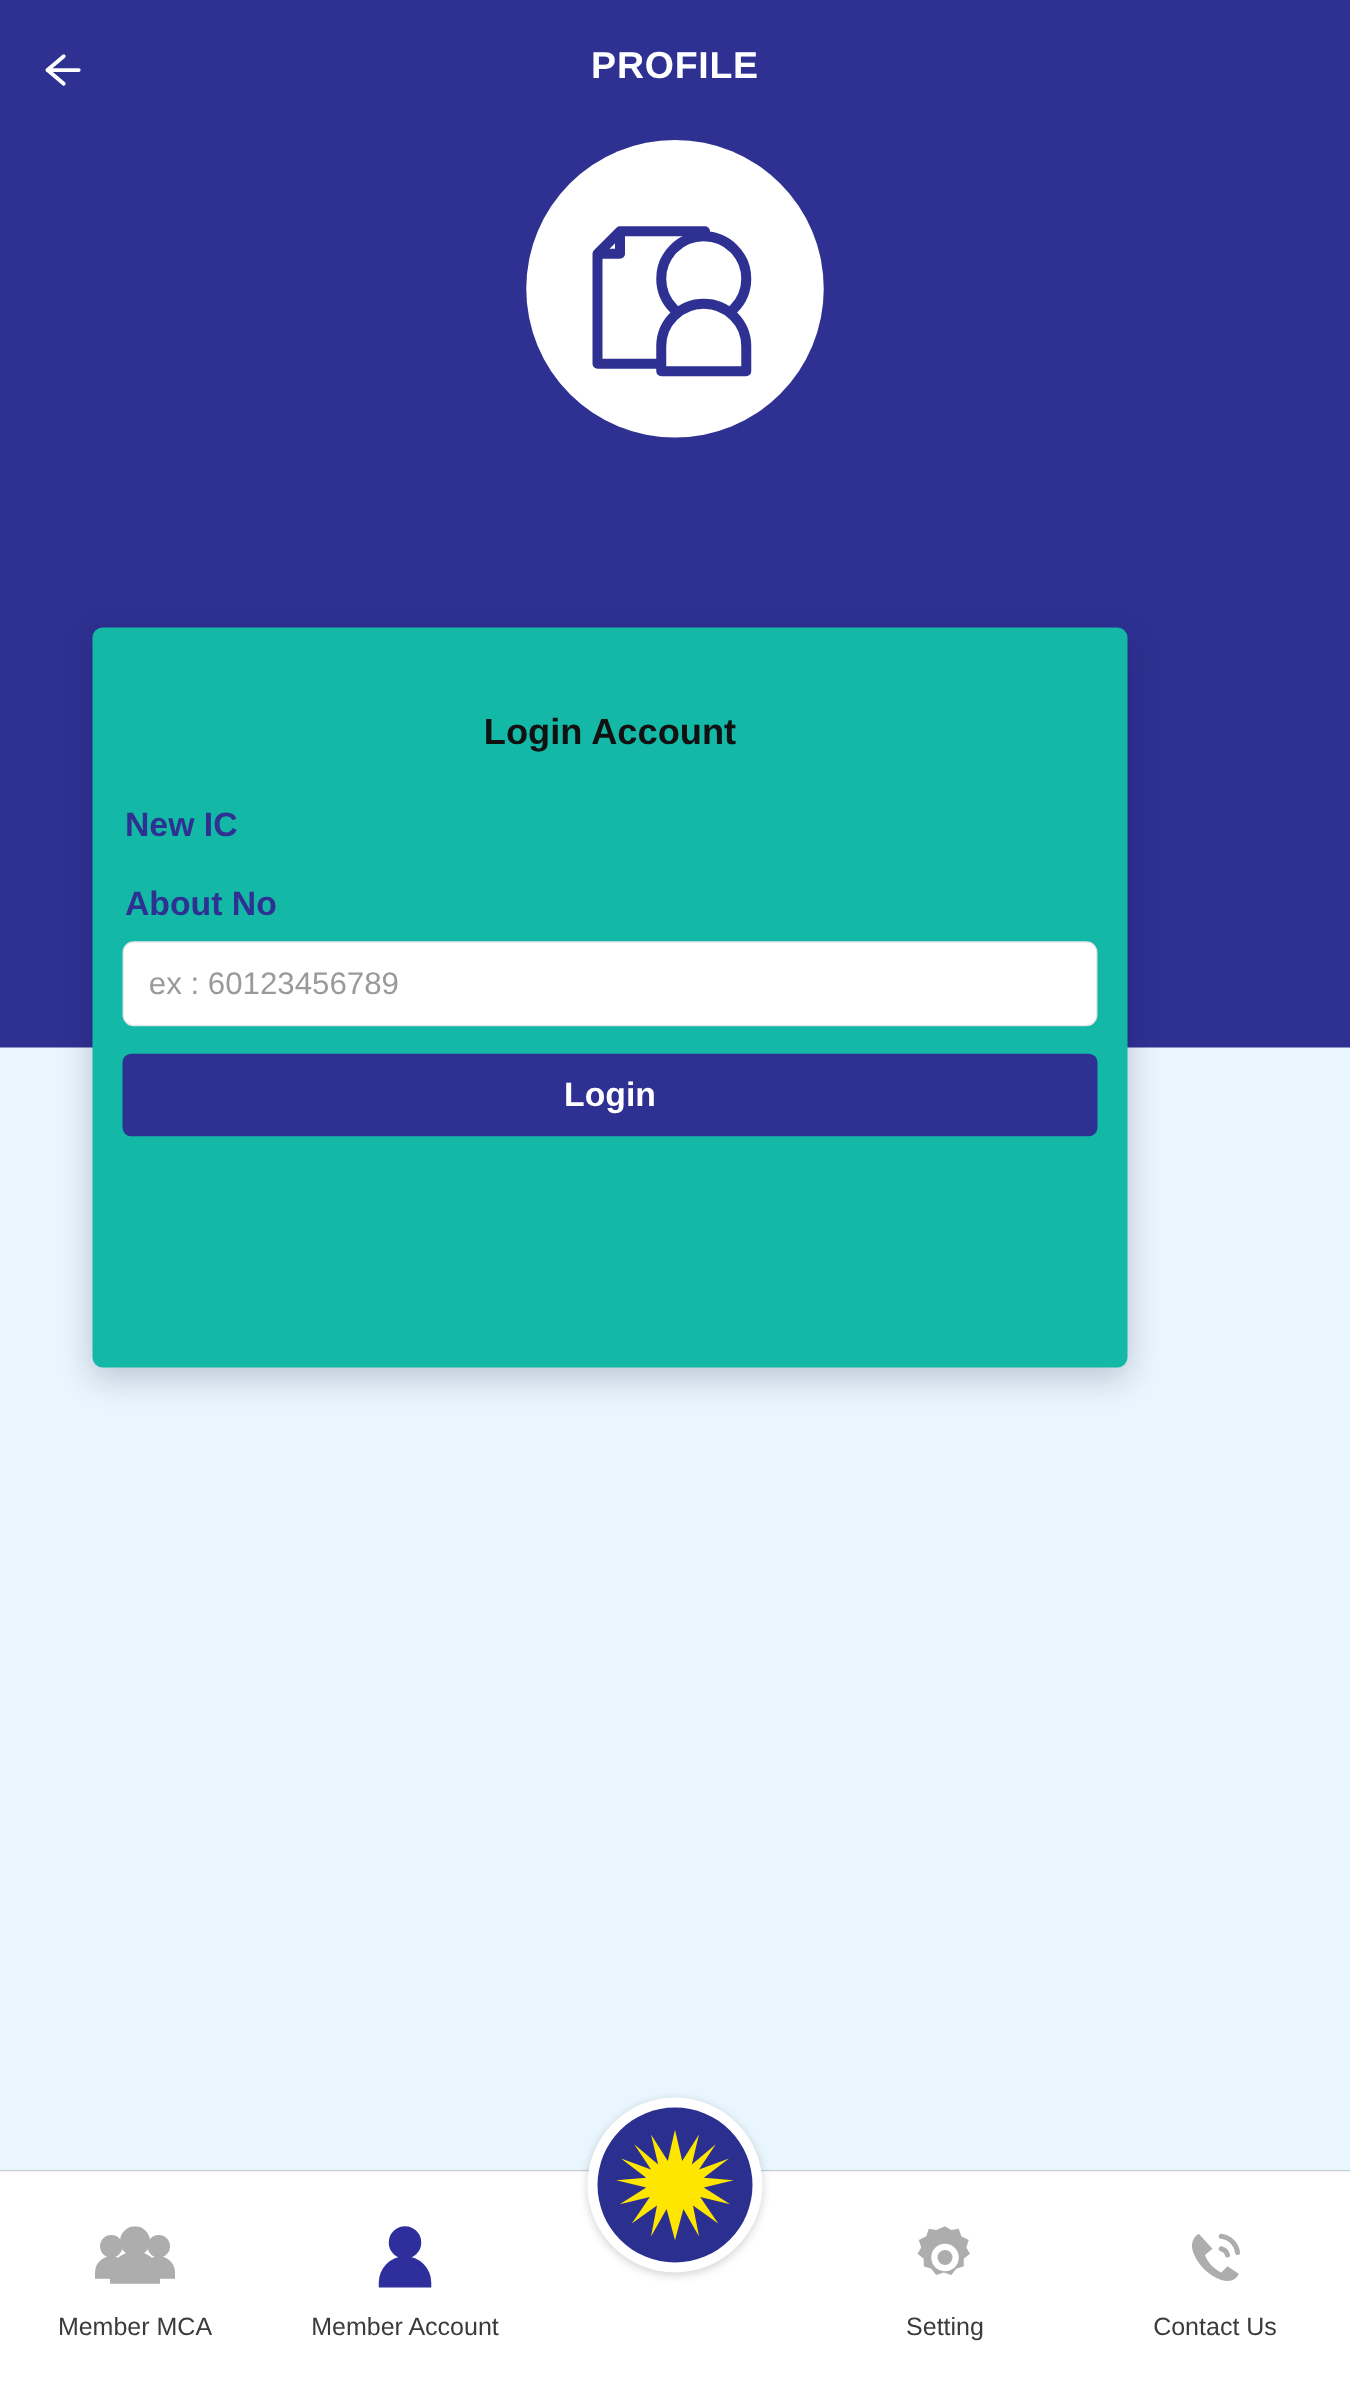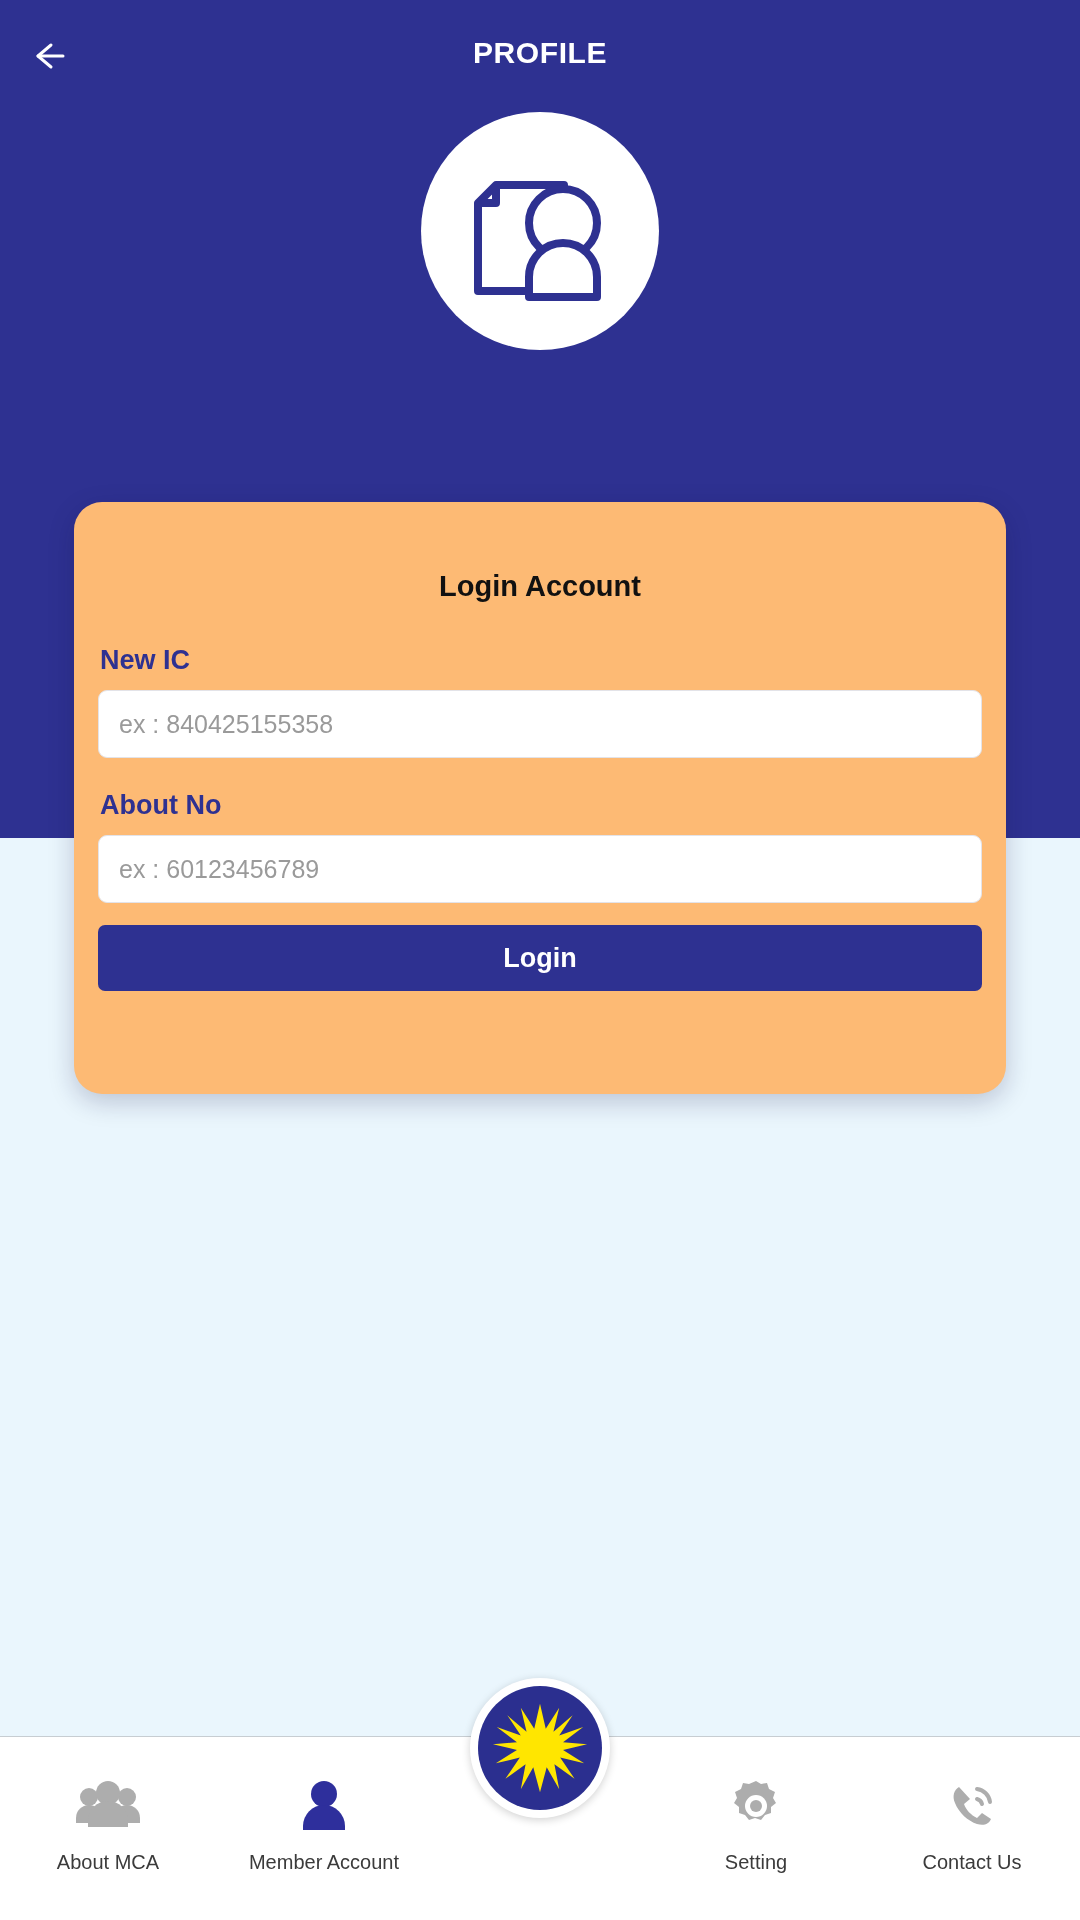--- a/index.html
+++ b/index.html
@@ -73,24 +73,24 @@
     align-items: center;
     justify-content: center;
   }
   .avatar-circle svg { display: block; }
 
   
   .card {
     position: absolute;
     left: 74px;
     top: 502px;
-    width: 932px;
+    width: 828px;
     height: 592px;
-    background: #fdba74;
-    border-radius: 28px;
+    background: #14b8a6;
+    border-radius: 8px;
     box-shadow: 0 8px 26px rgba(20, 20, 70, 0.22);
     padding: 0 24px;
   }
   .card-title {
     text-align: center;
     color: #111111;
     font-size: 29px;
     font-weight: bold;
     padding-top: 68px;
   }
@@ -229,21 +229,20 @@
         <path d="M69 146 V126 a34 34 0 0 1 68 0 V146 Z" fill="#ffffff" stroke="#2e3191" stroke-width="8" stroke-linejoin="round"></path>
       </svg>
     </span>
   </div>
 
   <div class="card">
     <div class="card-title">Login Account</div>
 
     <div class="field-group">
       <div class="field-label">New IC</div>
-      <input class="field-input" type="text" placeholder="ex : 840425155358" style="">
     </div>
 
     <div class="field-group second">
       <div class="field-label">About No</div>
       <input class="field-input" type="text" placeholder="ex : 60123456789" style="">
     </div>
 
     <button class="login-btn">Login</button>
   </div>
 
@@ -253,21 +252,21 @@
       <div class="nav-icon">
         <svg width="68" height="50" viewBox="0 0 68 50" fill="#adadad">
           <circle cx="15" cy="16" r="9"></circle>
           <path d="M2 42 v-5 a13 13 0 0 1 26 0 v5 Z"></path>
           <circle cx="53" cy="16" r="9"></circle>
           <path d="M40 42 v-5 a13 13 0 0 1 26 0 v5 Z"></path>
           <circle cx="34" cy="12" r="12"></circle>
           <path d="M14 46 v-6 a20 20 0 0 1 40 0 v6 Z"></path>
         </svg>
       </div>
-      <div class="nav-label">About MCA</div>
+      <div class="nav-label">Member MCA</div>
     </div>
 
     <div class="nav-item">
       <div class="nav-icon">
         <svg width="50" height="52" viewBox="0 0 50 52" fill="#2e2f9c">
           <circle cx="25" cy="14" r="13"></circle>
           <path d="M4 50 v-4 a21 21 0 0 1 42 0 v4 Z"></path>
         </svg>
       </div>
       <div class="nav-label">Member Account</div>

